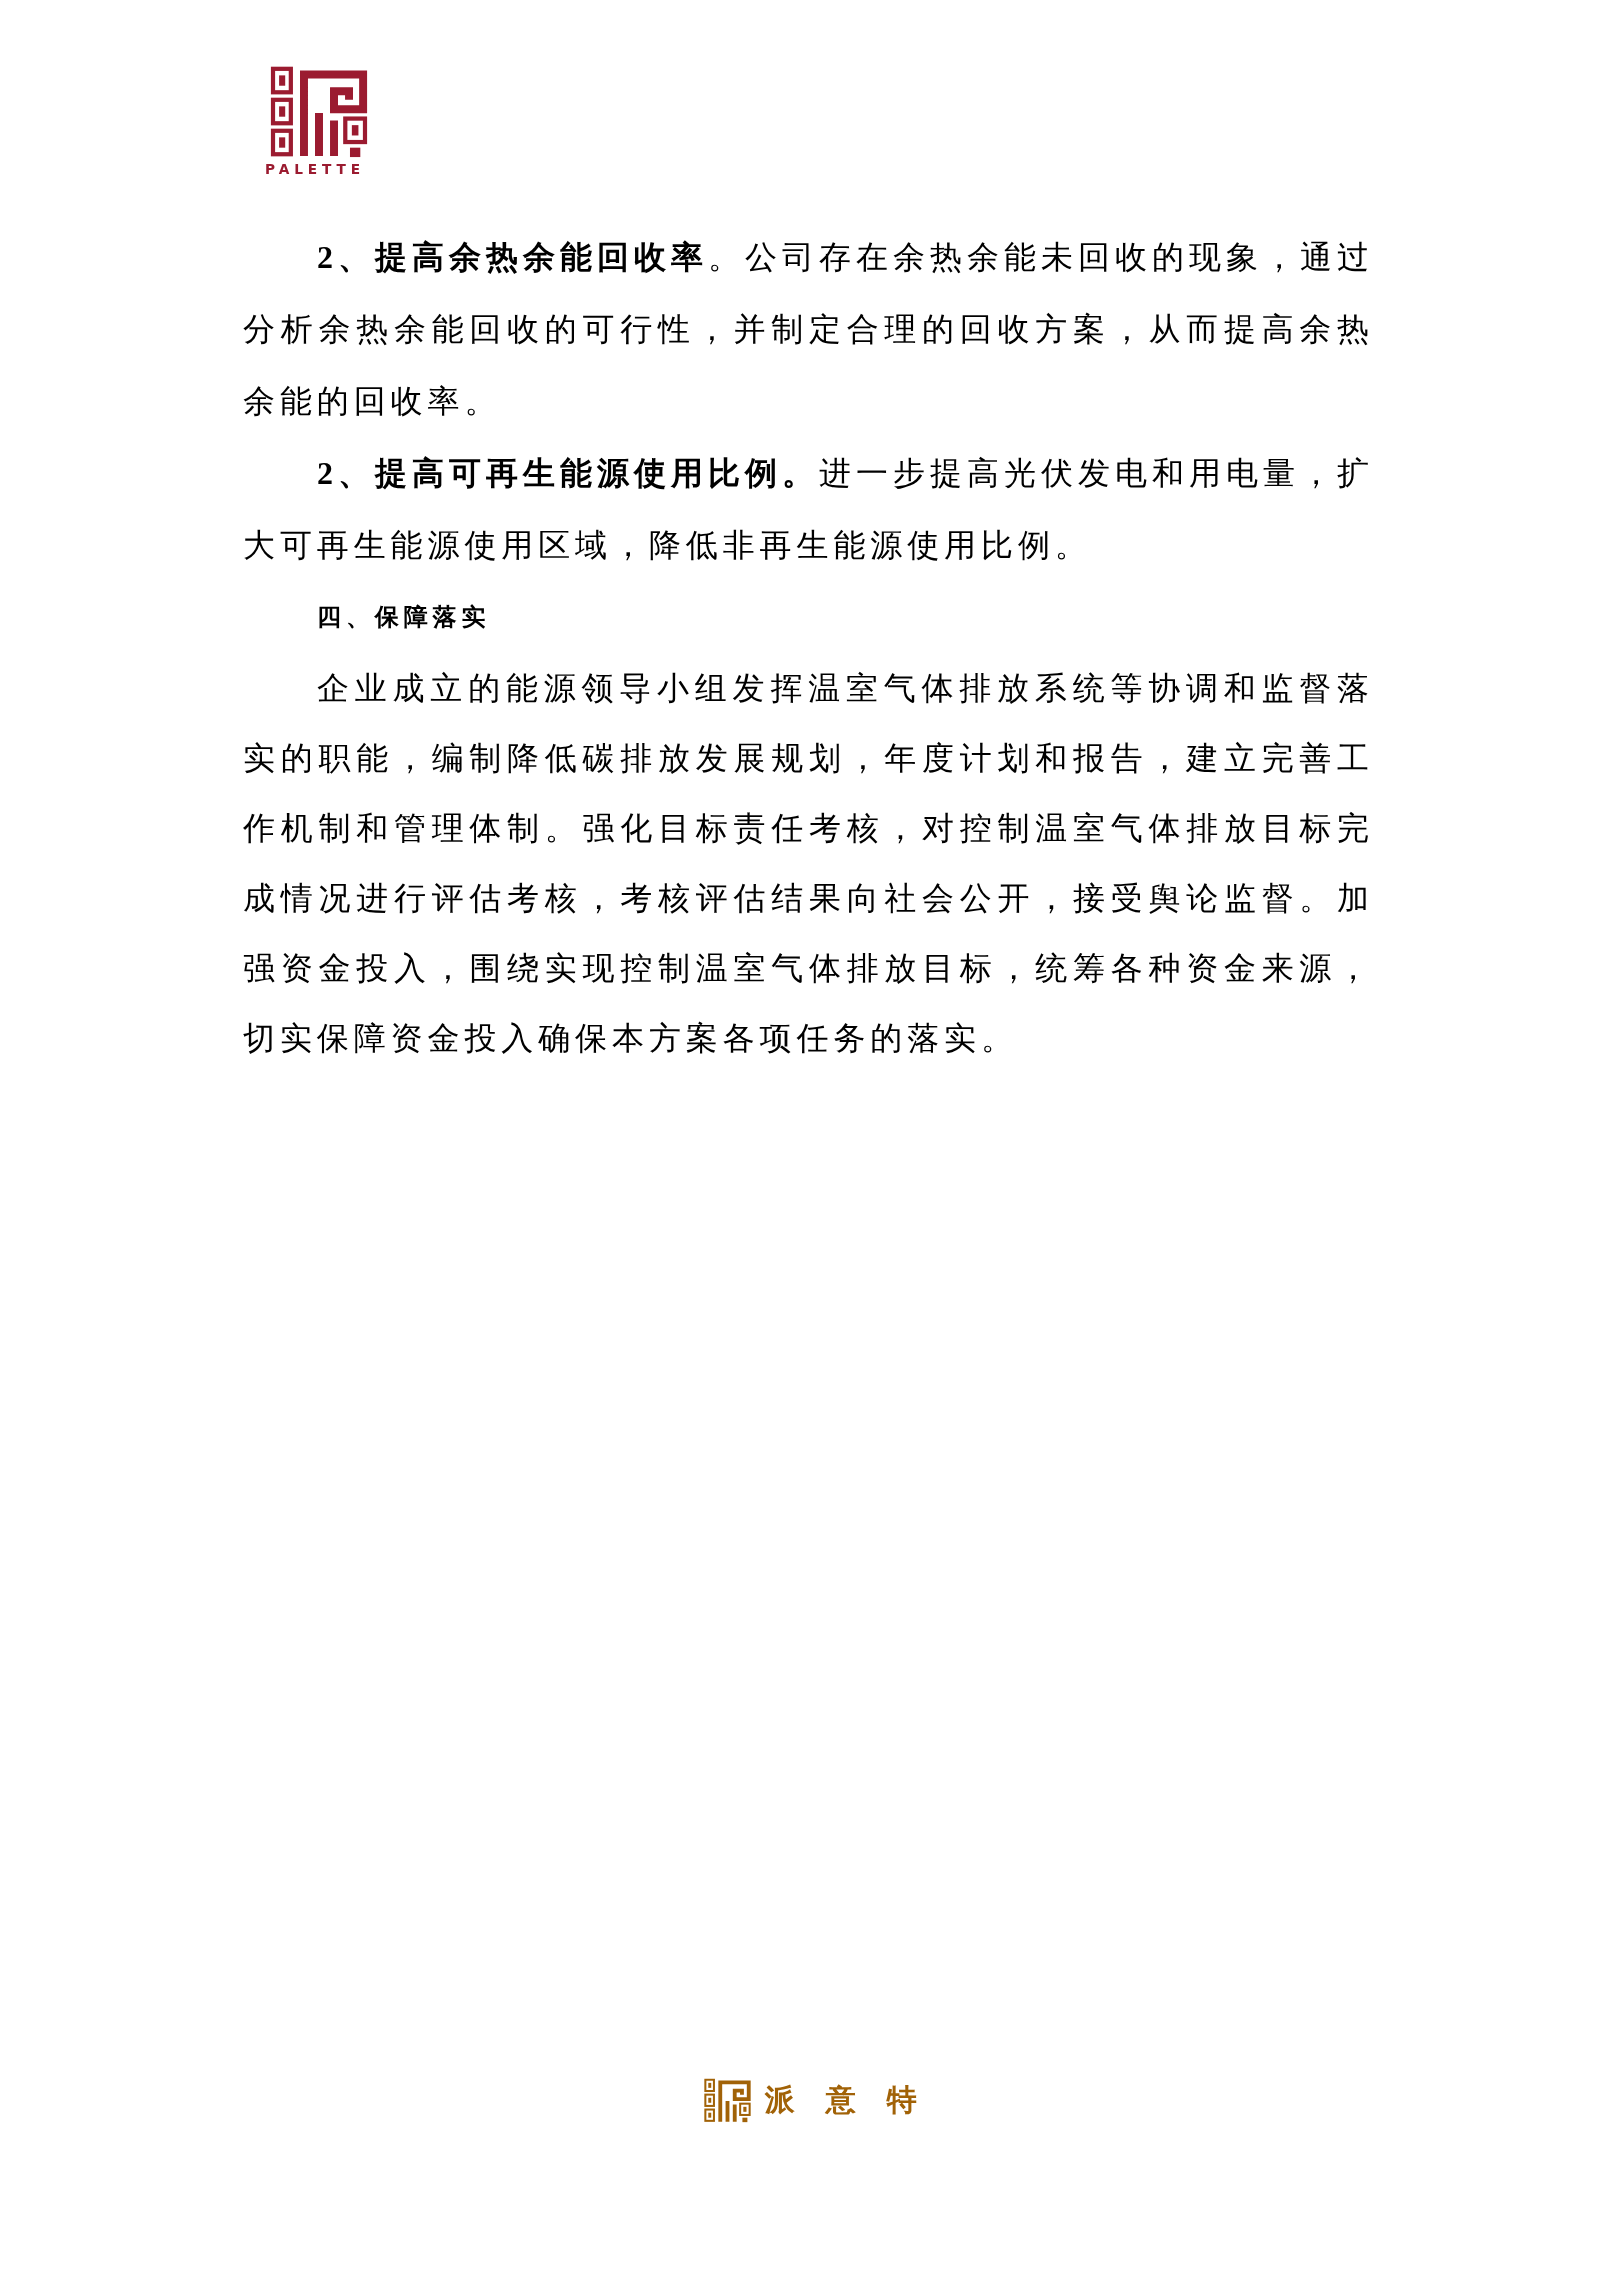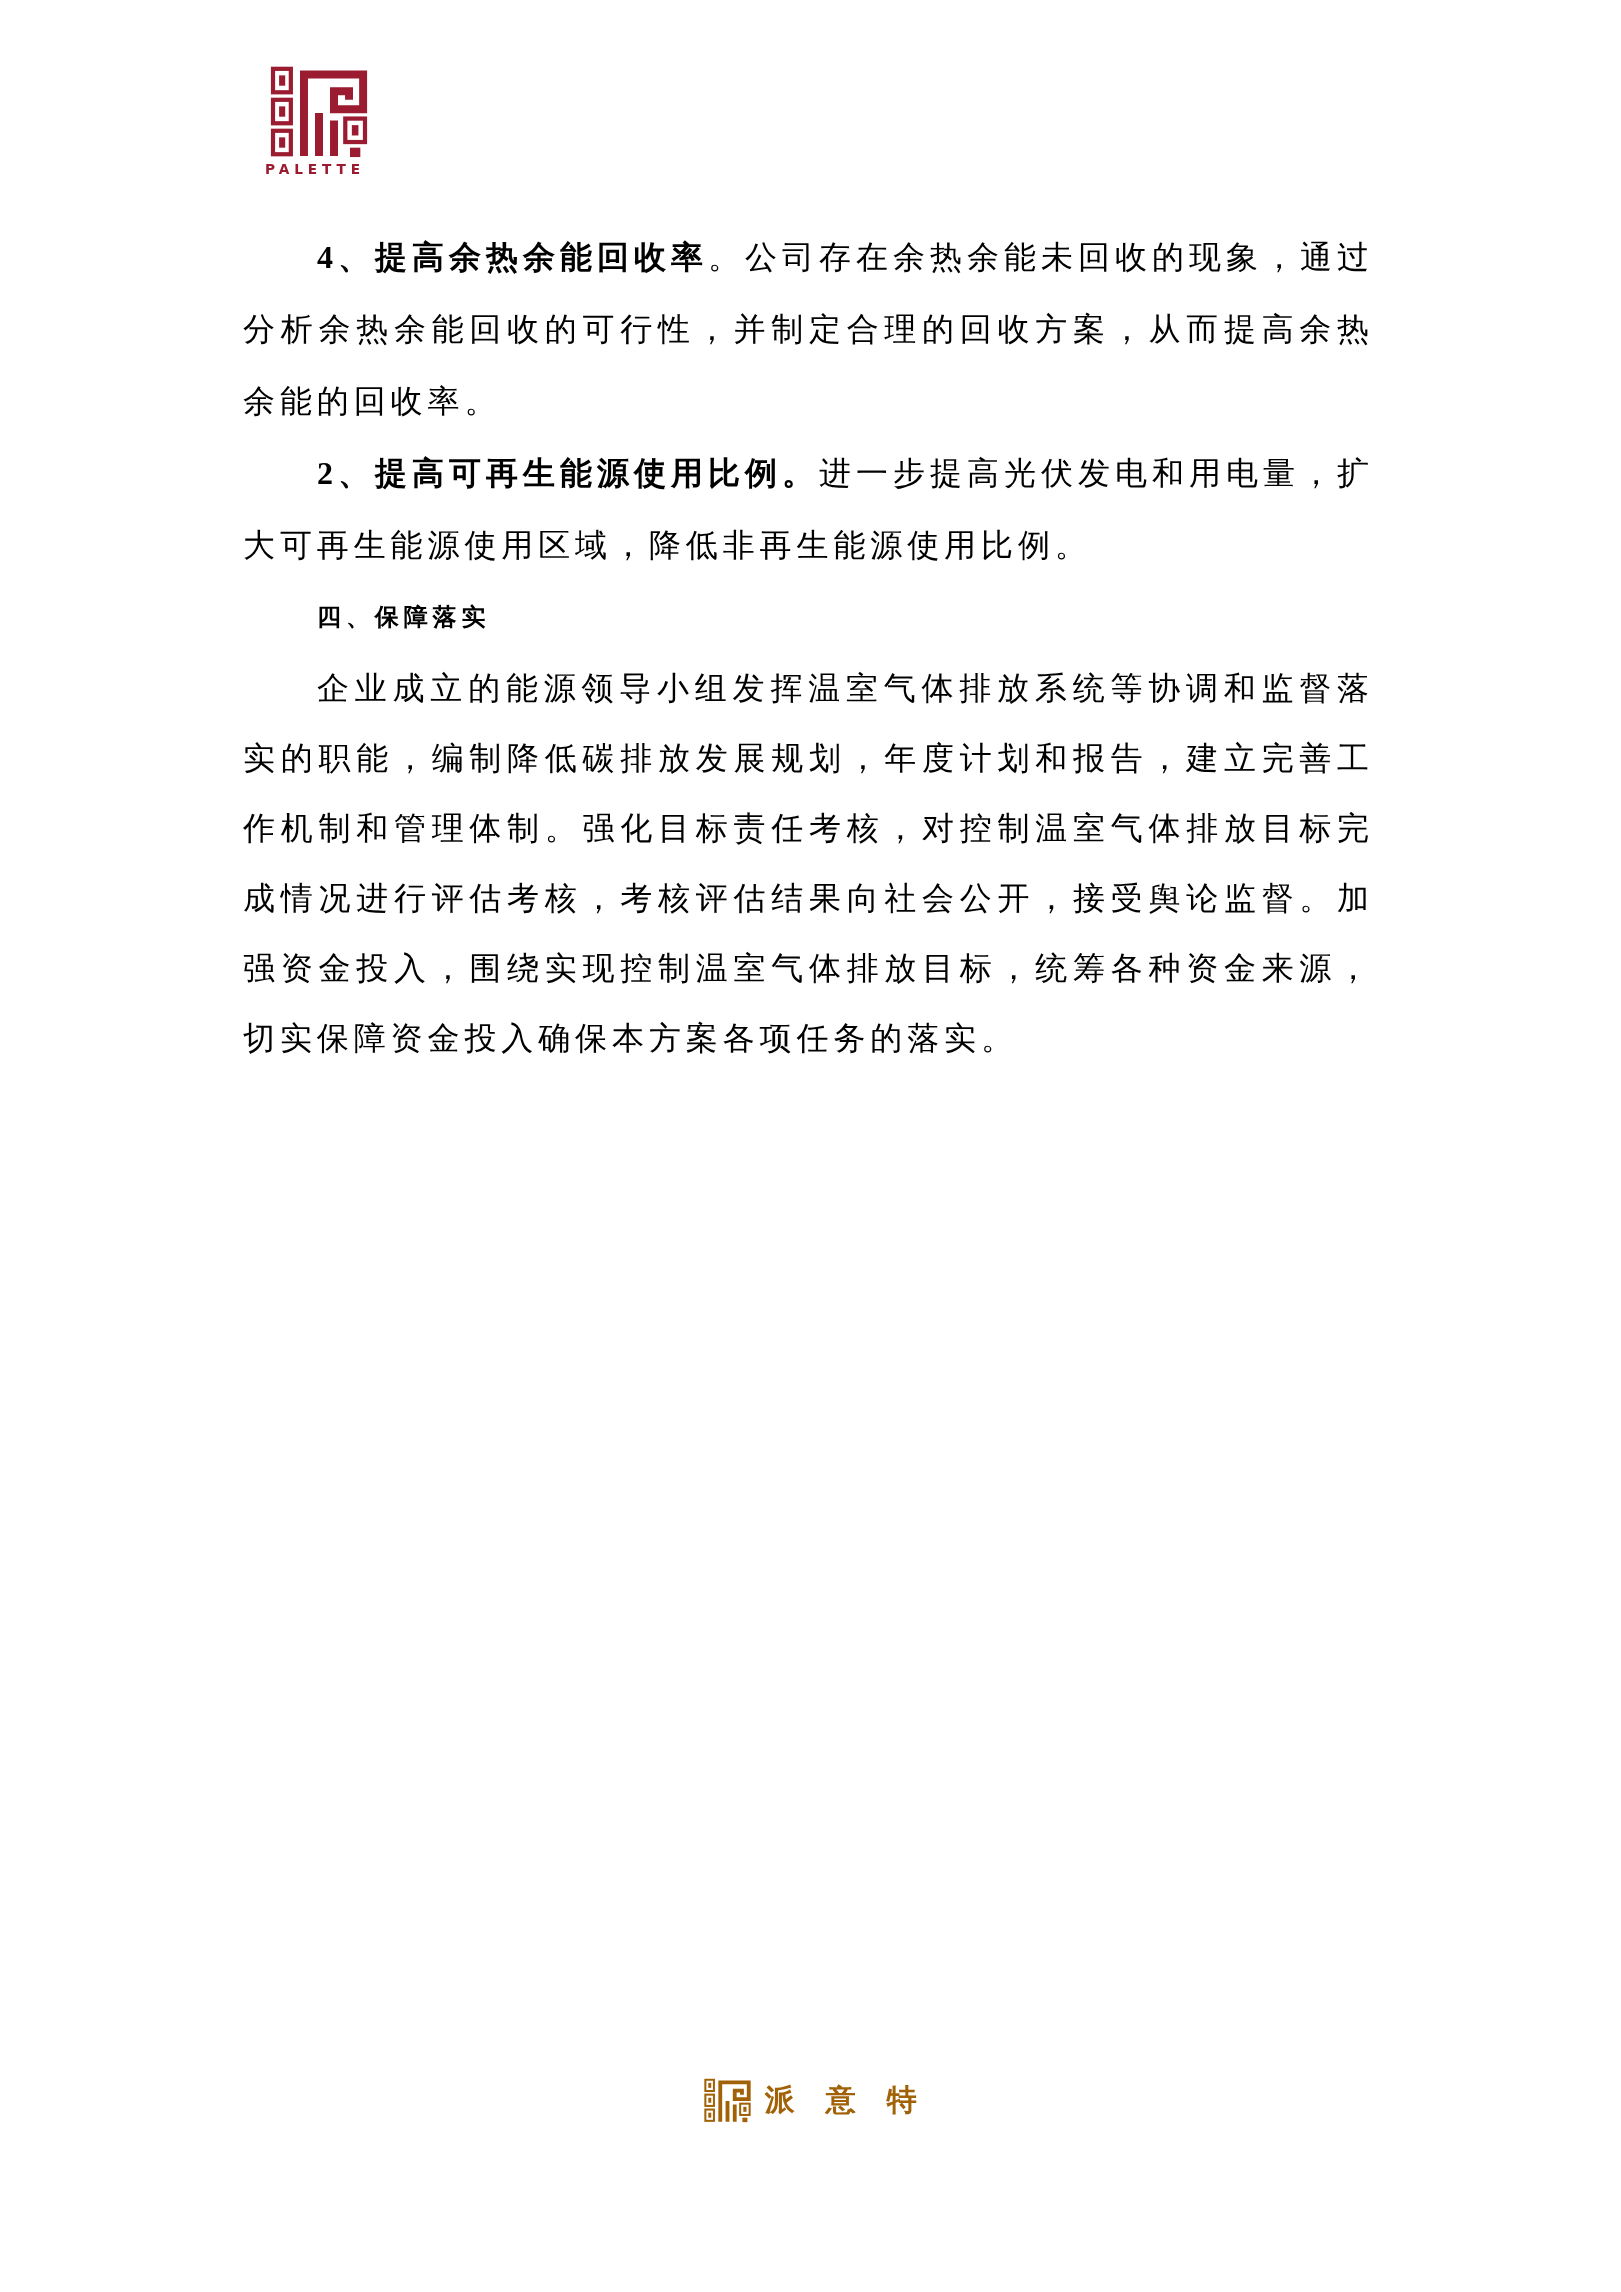--- a/index.html
+++ b/index.html
@@ -107,21 +107,21 @@
   <div class="logo-top" style="color: rgb(155, 27, 48);">
     <svg class="mark" viewBox="0 0 104 98">
       <use href="#logo-mark"></use>
     </svg>
     <div class="brand-text">PALETTE</div>
   </div>
 
   <div class="content">
 
 
-    <p class="para para-3"><span class="lead">4、提高余热余能回收率</span><span>。公司存在余热余能未回收的现象，通过分析余热余能回收的可行性，并制定合理的回收方案，从而提高余热余能的回收率。</span></p>
+    <p class="para para-3"><span class="lead">2、提高余热余能回收率</span><span>。公司存在余热余能未回收的现象，通过分析余热余能回收的可行性，并制定合理的回收方案，从而提高余热余能的回收率。</span></p>
 
     <p class="para para-4"><span class="lead">2、提高可再生能源使用比例。</span><span>进一步提高光伏发电和用电量，扩大可再生能源使用区域，降低非再生能源使用比例。</span></p>
 
     <h2 class="heading">四、保障落实</h2>
 
     <p class="closing">企业成立的能源领导小组发挥温室气体排放系统等协调和监督落实的职能，编制降低碳排放发展规划，年度计划和报告，建立完善工作机制和管理体制。强化目标责任考核，对控制温室气体排放目标完成情况进行评估考核，考核评估结果向社会公开，接受舆论监督。加强资金投入，围绕实现控制温室气体排放目标，统筹各种资金来源，切实保障资金投入确保本方案各项任务的落实。</p>
 
   </div>
 
   <div class="footer" style="color: #a16207;">

